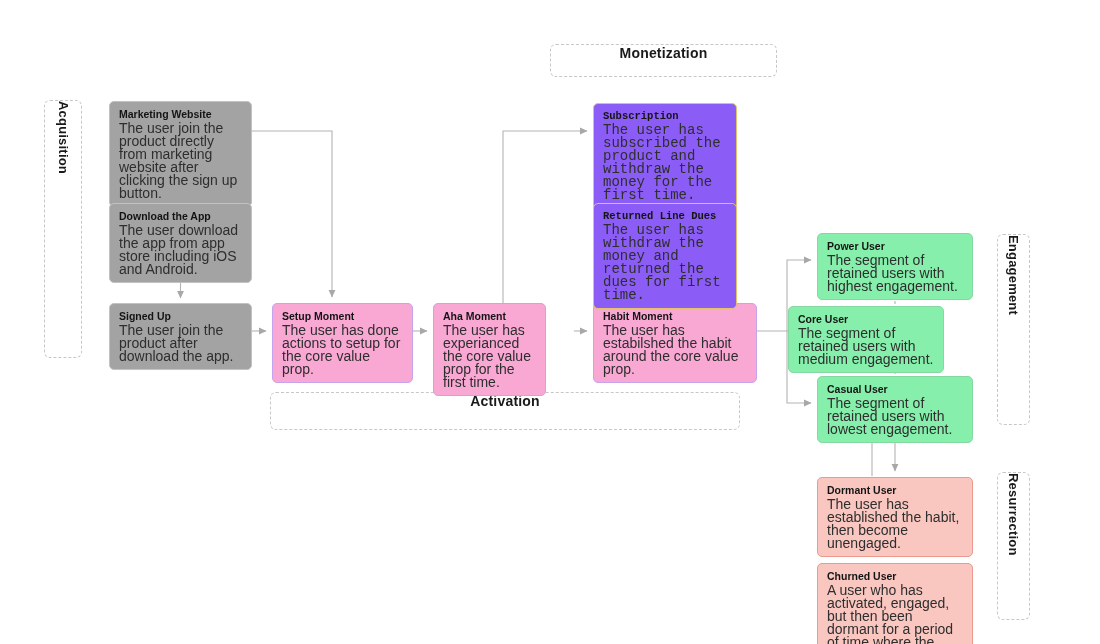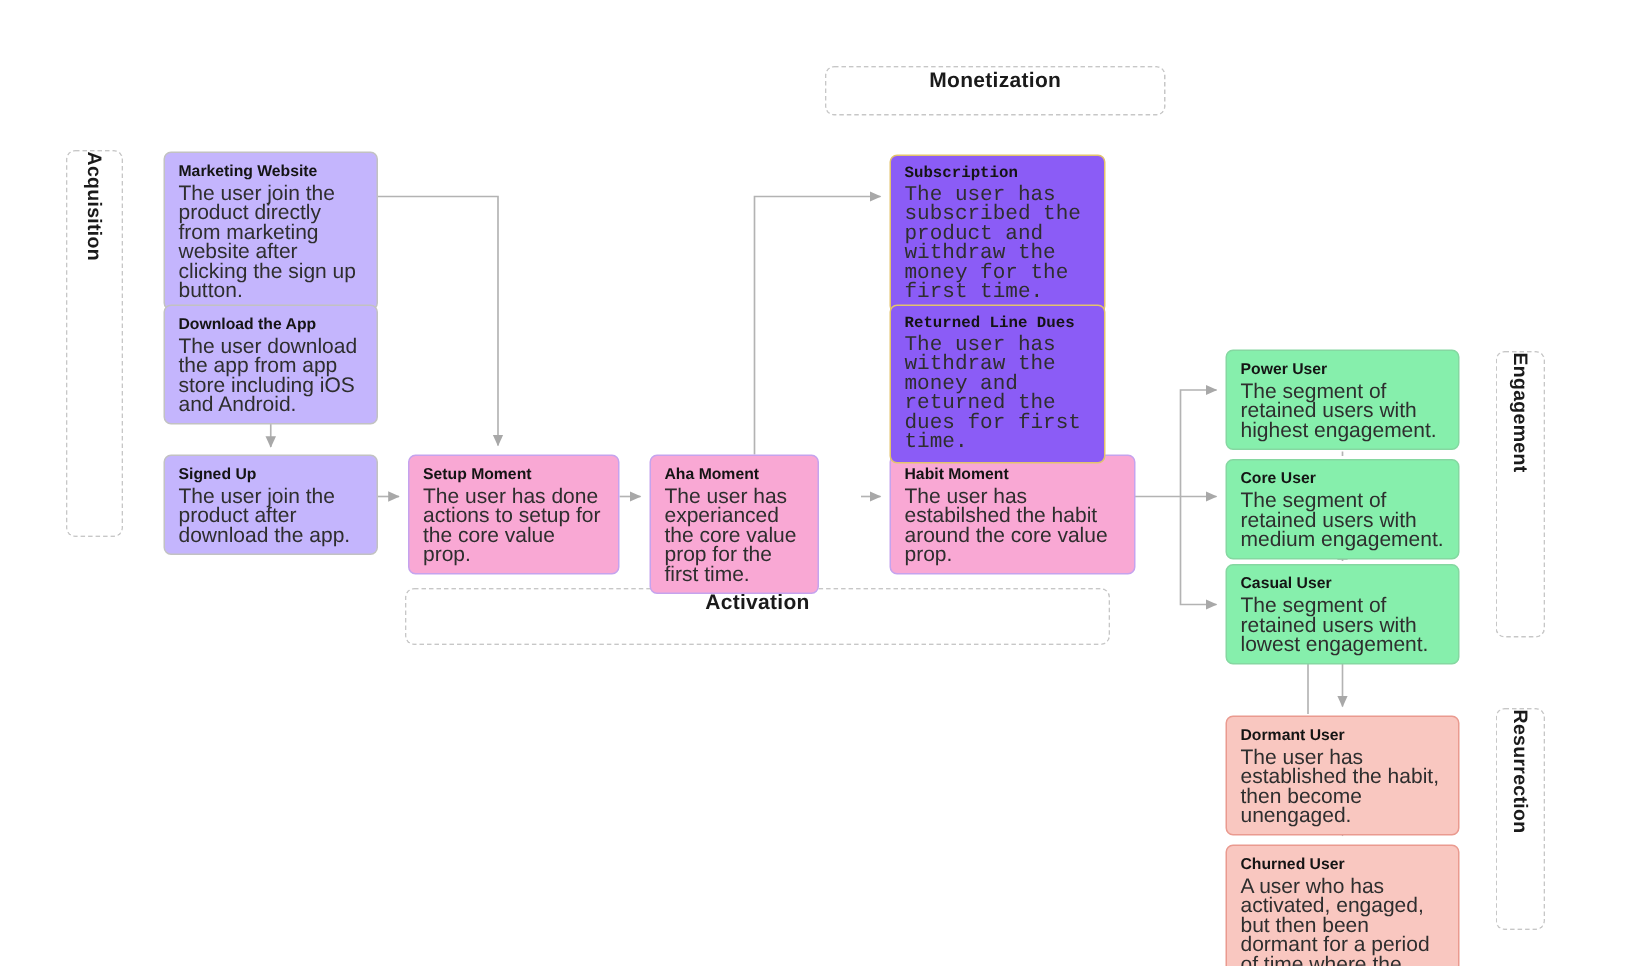--- a/index.html
+++ b/index.html
@@ -7,21 +7,21 @@
     position:relative;width:1100px;height:644px;background:#ffffff;overflow:hidden;
     font-family:"Liberation Sans", sans-serif;color:#1a1a1a;
   }
   .node{
     position:absolute;box-sizing:border-box;border-radius:5px;
     padding:6px 9px;border:1px solid transparent;
     box-shadow:0 0 0 0 transparent;
   }
   .node-title{font-size:10.5px;font-weight:700;line-height:13px;margin-bottom:1px;color:#141414;}
   .node-desc{font-size:14px;line-height:13px;color:#2e2e2e;}
-  .gray{background:#c4b5fd;border-color:#c2c2c2;}
+  .gray{background:#a3a3a3;border-color:#c2c2c2;}
   .purple{background:#f9a8d4;border-color:#c5a3ee;}
   .yellow{background:#8b5cf6;border-color:#e3c36c;font-family:Liberation Mono, monospace;}
   .green{background:#86efac;border-color:#85d8a1;}
   .red{background:#f9c7c0;border-color:#ea9a8f;}
   .stage{
     position:absolute;box-sizing:border-box;border:1px dashed #c7c7c7;border-radius:6px;
     display:flex;align-items:flex-start;justify-content:center;background:transparent;
   }
   .stage-label{font-weight:700;font-size:14px;color:#1a1a1a;letter-spacing:.2px;}
   .stage.vertical .stage-label{writing-mode:vertical-rl;font-size:13px;}
@@ -106,21 +106,21 @@
     <div class="node-desc">The user has subscribed the product and withdraw the money for the first time.</div>
   </div>
   <div class="node yellow" style="left:593px;top:203px;width:144px;min-height:55px">
     <div class="node-title">Returned Line Dues</div>
     <div class="node-desc">The user has withdraw the money and returned the dues for first time.</div>
   </div>
   <div class="node green" style="left:817px;top:233px;width:156px;min-height:54px">
     <div class="node-title">Power User</div>
     <div class="node-desc">The segment of retained users with highest engagement.</div>
   </div>
-  <div class="node green" style="left:817px;top:306px;width:156px;min-height:54px">
+  <div class="node green" style="left:788px;top:306px;width:156px;min-height:54px">
     <div class="node-title">Core User</div>
     <div class="node-desc">The segment of retained users with medium engagement.</div>
   </div>
   <div class="node green" style="left:817px;top:376px;width:156px;min-height:54px">
     <div class="node-title">Casual User</div>
     <div class="node-desc">The segment of retained users with lowest engagement.</div>
   </div>
   <div class="node red" style="left:817px;top:477px;width:156px;min-height:58px">
     <div class="node-title">Dormant User</div>
     <div class="node-desc">The user has established the habit, then become unengaged.</div>

